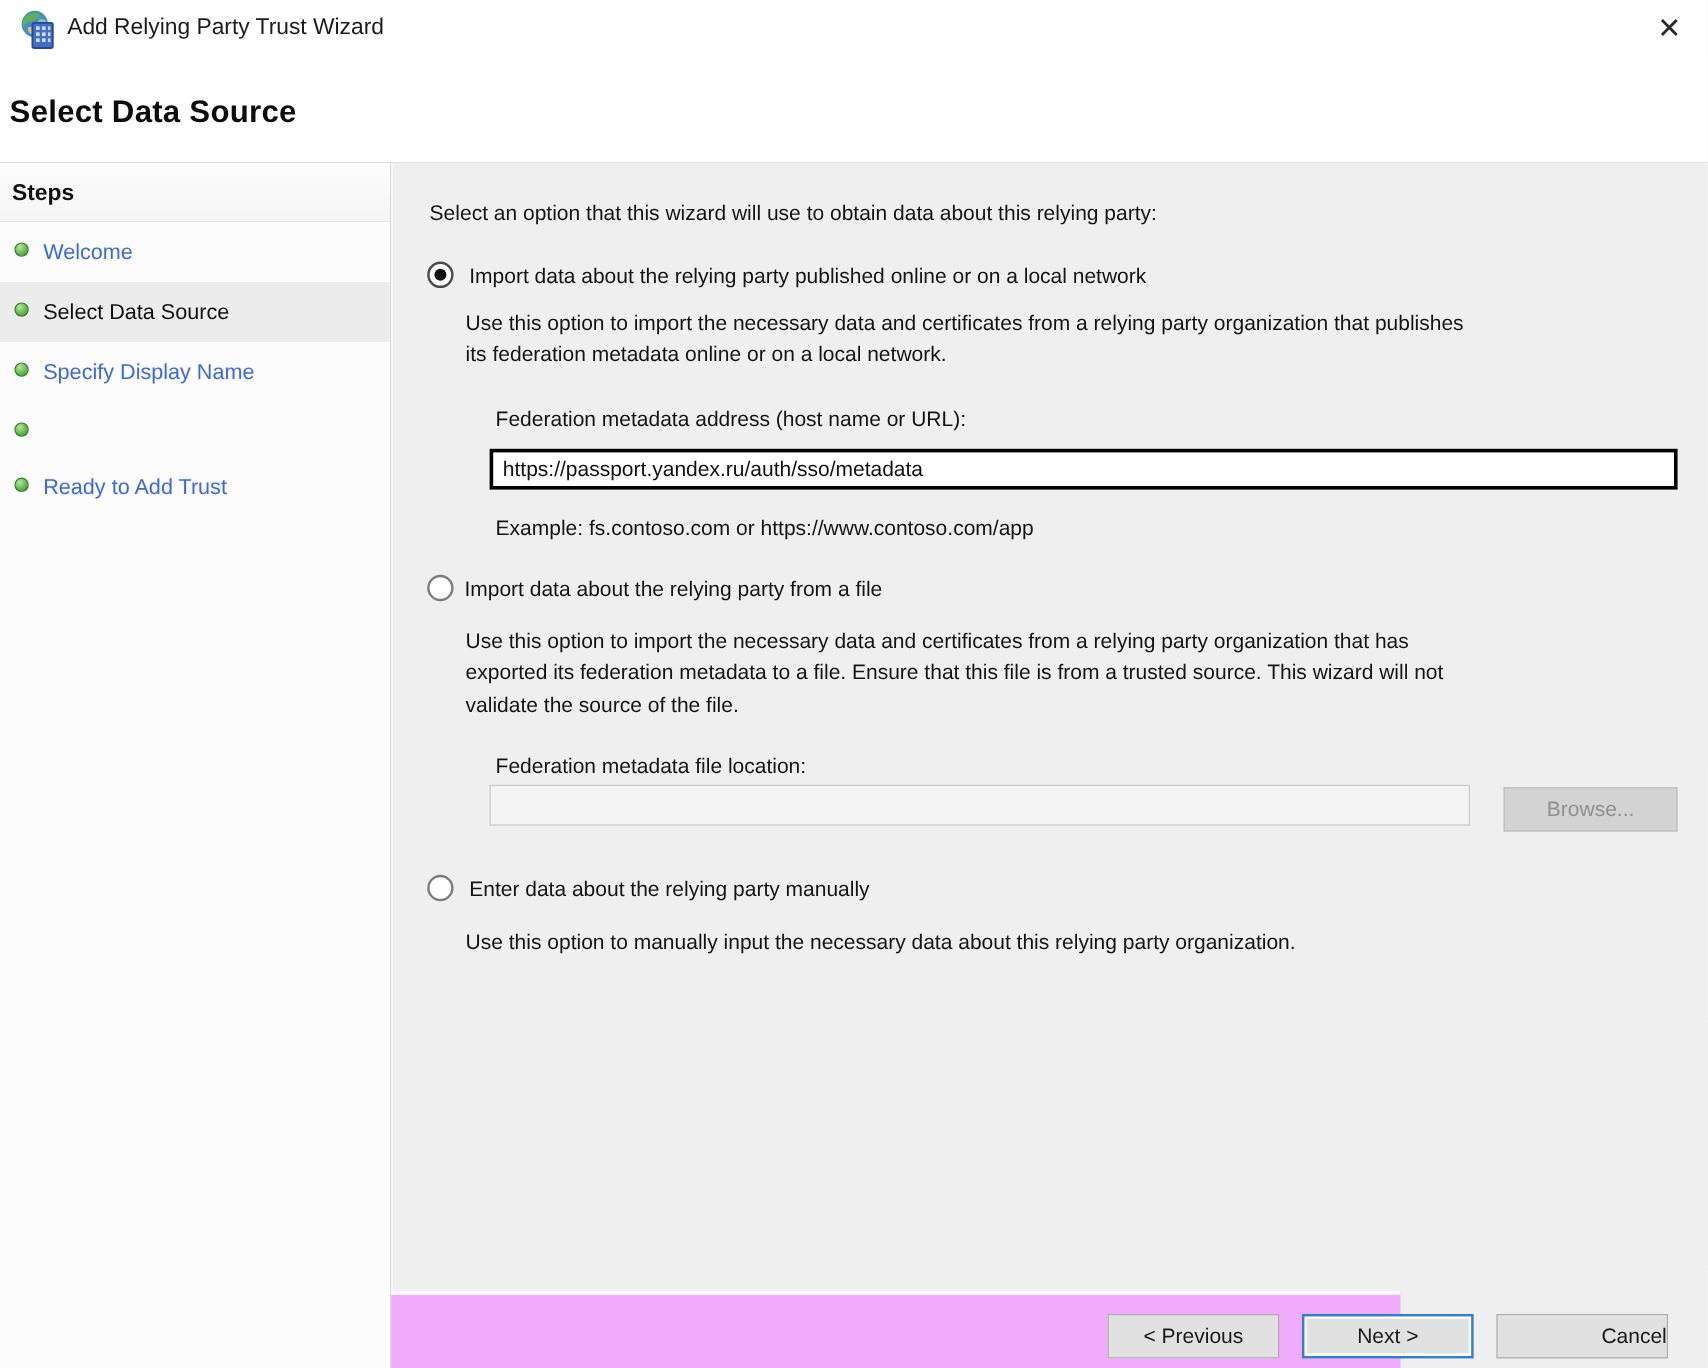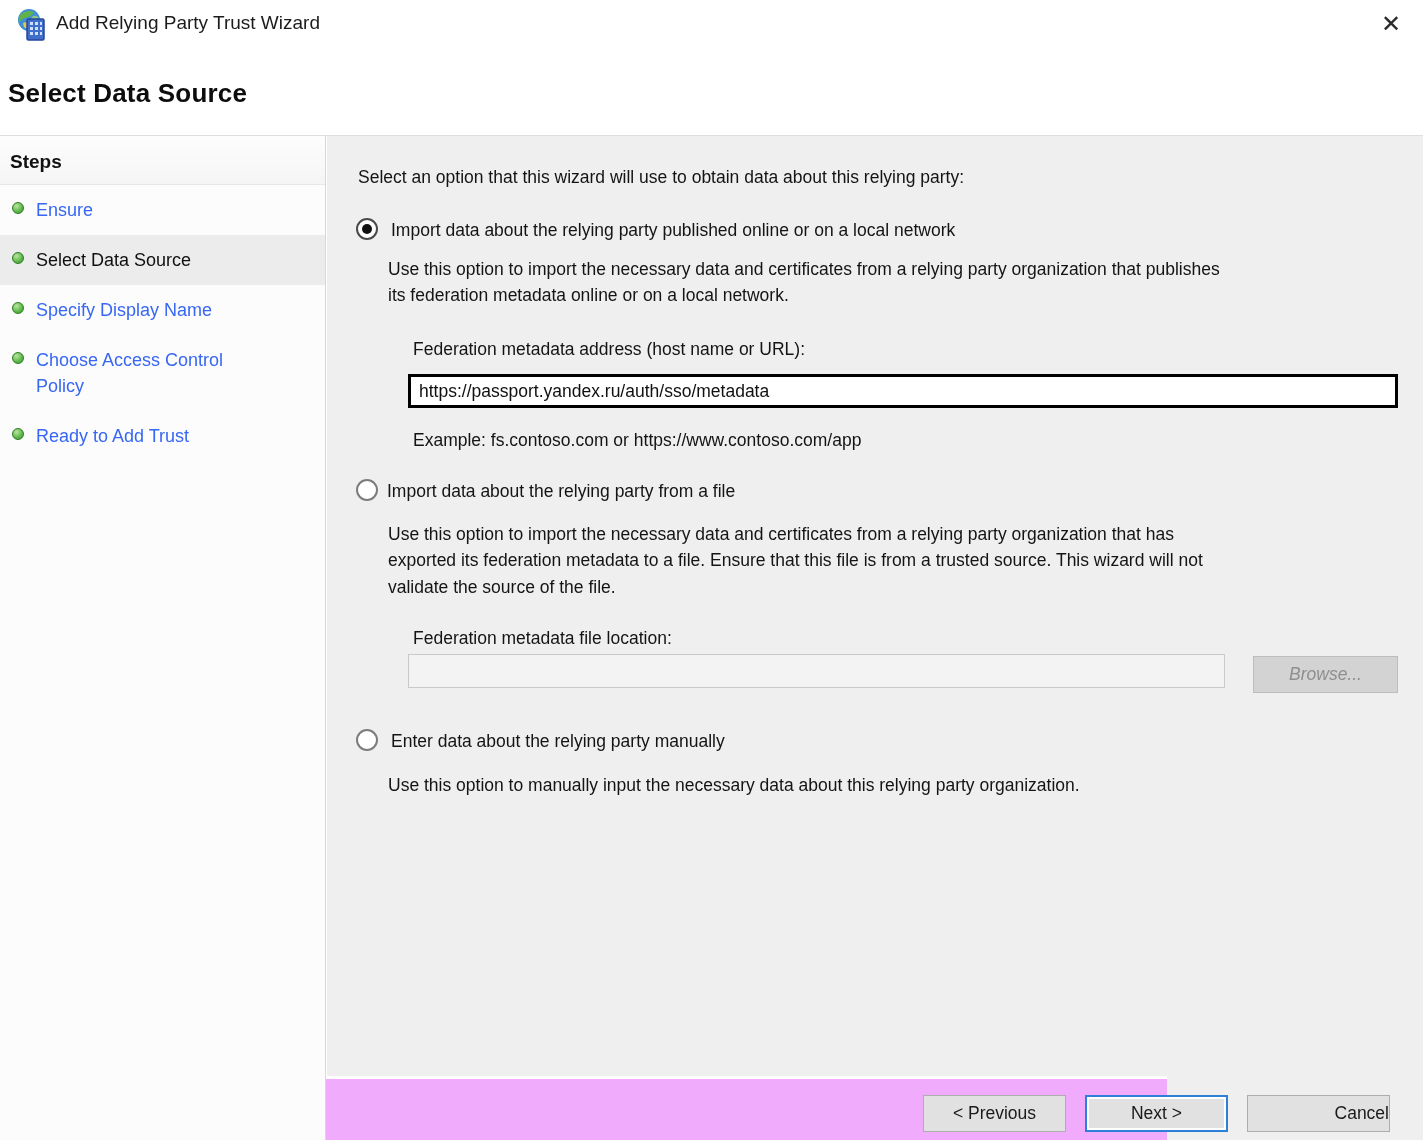--- a/index.html
+++ b/index.html
@@ -154,33 +154,32 @@
 </div>
 
 <div class="page-heading">Select Data Source</div>
 <div class="header-divider"></div>
 
 <div class="sidebar">
   <div class="steps-header">Steps</div>
 
   <div class="step-item">
     <span class="bullet done"></span>
-    <span class="step-label">Ensure</span>
+    <span class="step-label">Welcome</span>
   </div>
   <div class="step-item current">
     <span class="bullet done"></span>
     <span class="step-label">Select Data Source</span>
   </div>
   <div class="step-item">
     <span class="bullet done"></span>
     <span class="step-label">Specify Display Name</span>
   </div>
   <div class="step-item">
     <span class="bullet done"></span>
-    <span class="step-label">Choose Access Control Policy</span>
   </div>
   <div class="step-item">
     <span class="bullet done"></span>
     <span class="step-label">Ready to Add Trust</span>
   </div>
 </div>
 
 <div class="content">
 
   <div class="abs body-text" style="left:31px; top:28px;">Select an option that this wizard will use to obtain data about this relying party:</div>
@@ -195,21 +194,21 @@
   <div class="abs body-text" style="left:86px; top:291px;">Example: fs.contoso.com or https://www.contoso.com/app</div>
 
   <div class="radio unselected" style="left:29px; top:343px;" role="radio" aria-checked="false"></div>
   <div class="abs radio-label" style="left:60px; top:345px;">Import data about the relying party from a file</div>
   <div class="abs body-text pre" style="left:61px; top:385px; width:1020px;">Use this option to import the necessary data and certificates from a relying party organization that has
 exported its federation metadata to a file. Ensure that this file is from a trusted source.  This wizard will not
 validate the source of the file.</div>
 
   <div class="abs body-text" style="left:86px; top:489px;">Federation metadata file location:</div>
   <input class="text-input disabled" style="left: 81px; top: 518px; width: 817px;" disabled="" value="">
-  <button class="btn disabled abs" style="left:926px; top:520px; width:145px; height:37px;font-style:italic;" disabled="">Browse...</button>
+  <button class="btn disabled abs" style="left:926px; top:520px; width:145px; height:37px;" disabled="">Browse...</button>
 
   <div class="radio unselected" style="left:29px; top:593px;" role="radio" aria-checked="false"></div>
   <div class="abs radio-label" style="left:64px; top:595px;">Enter data about the relying party manually</div>
   <div class="abs body-text" style="left:61px; top:636px; width:1020px;">Use this option to manually input the necessary data about this relying party organization.</div>
 
 </div>
 
 <div class="footer">
   <div class="sidebar-mask"></div>
   <button class="btn footer-btn" style="left:923px;">&lt; Previous</button>

